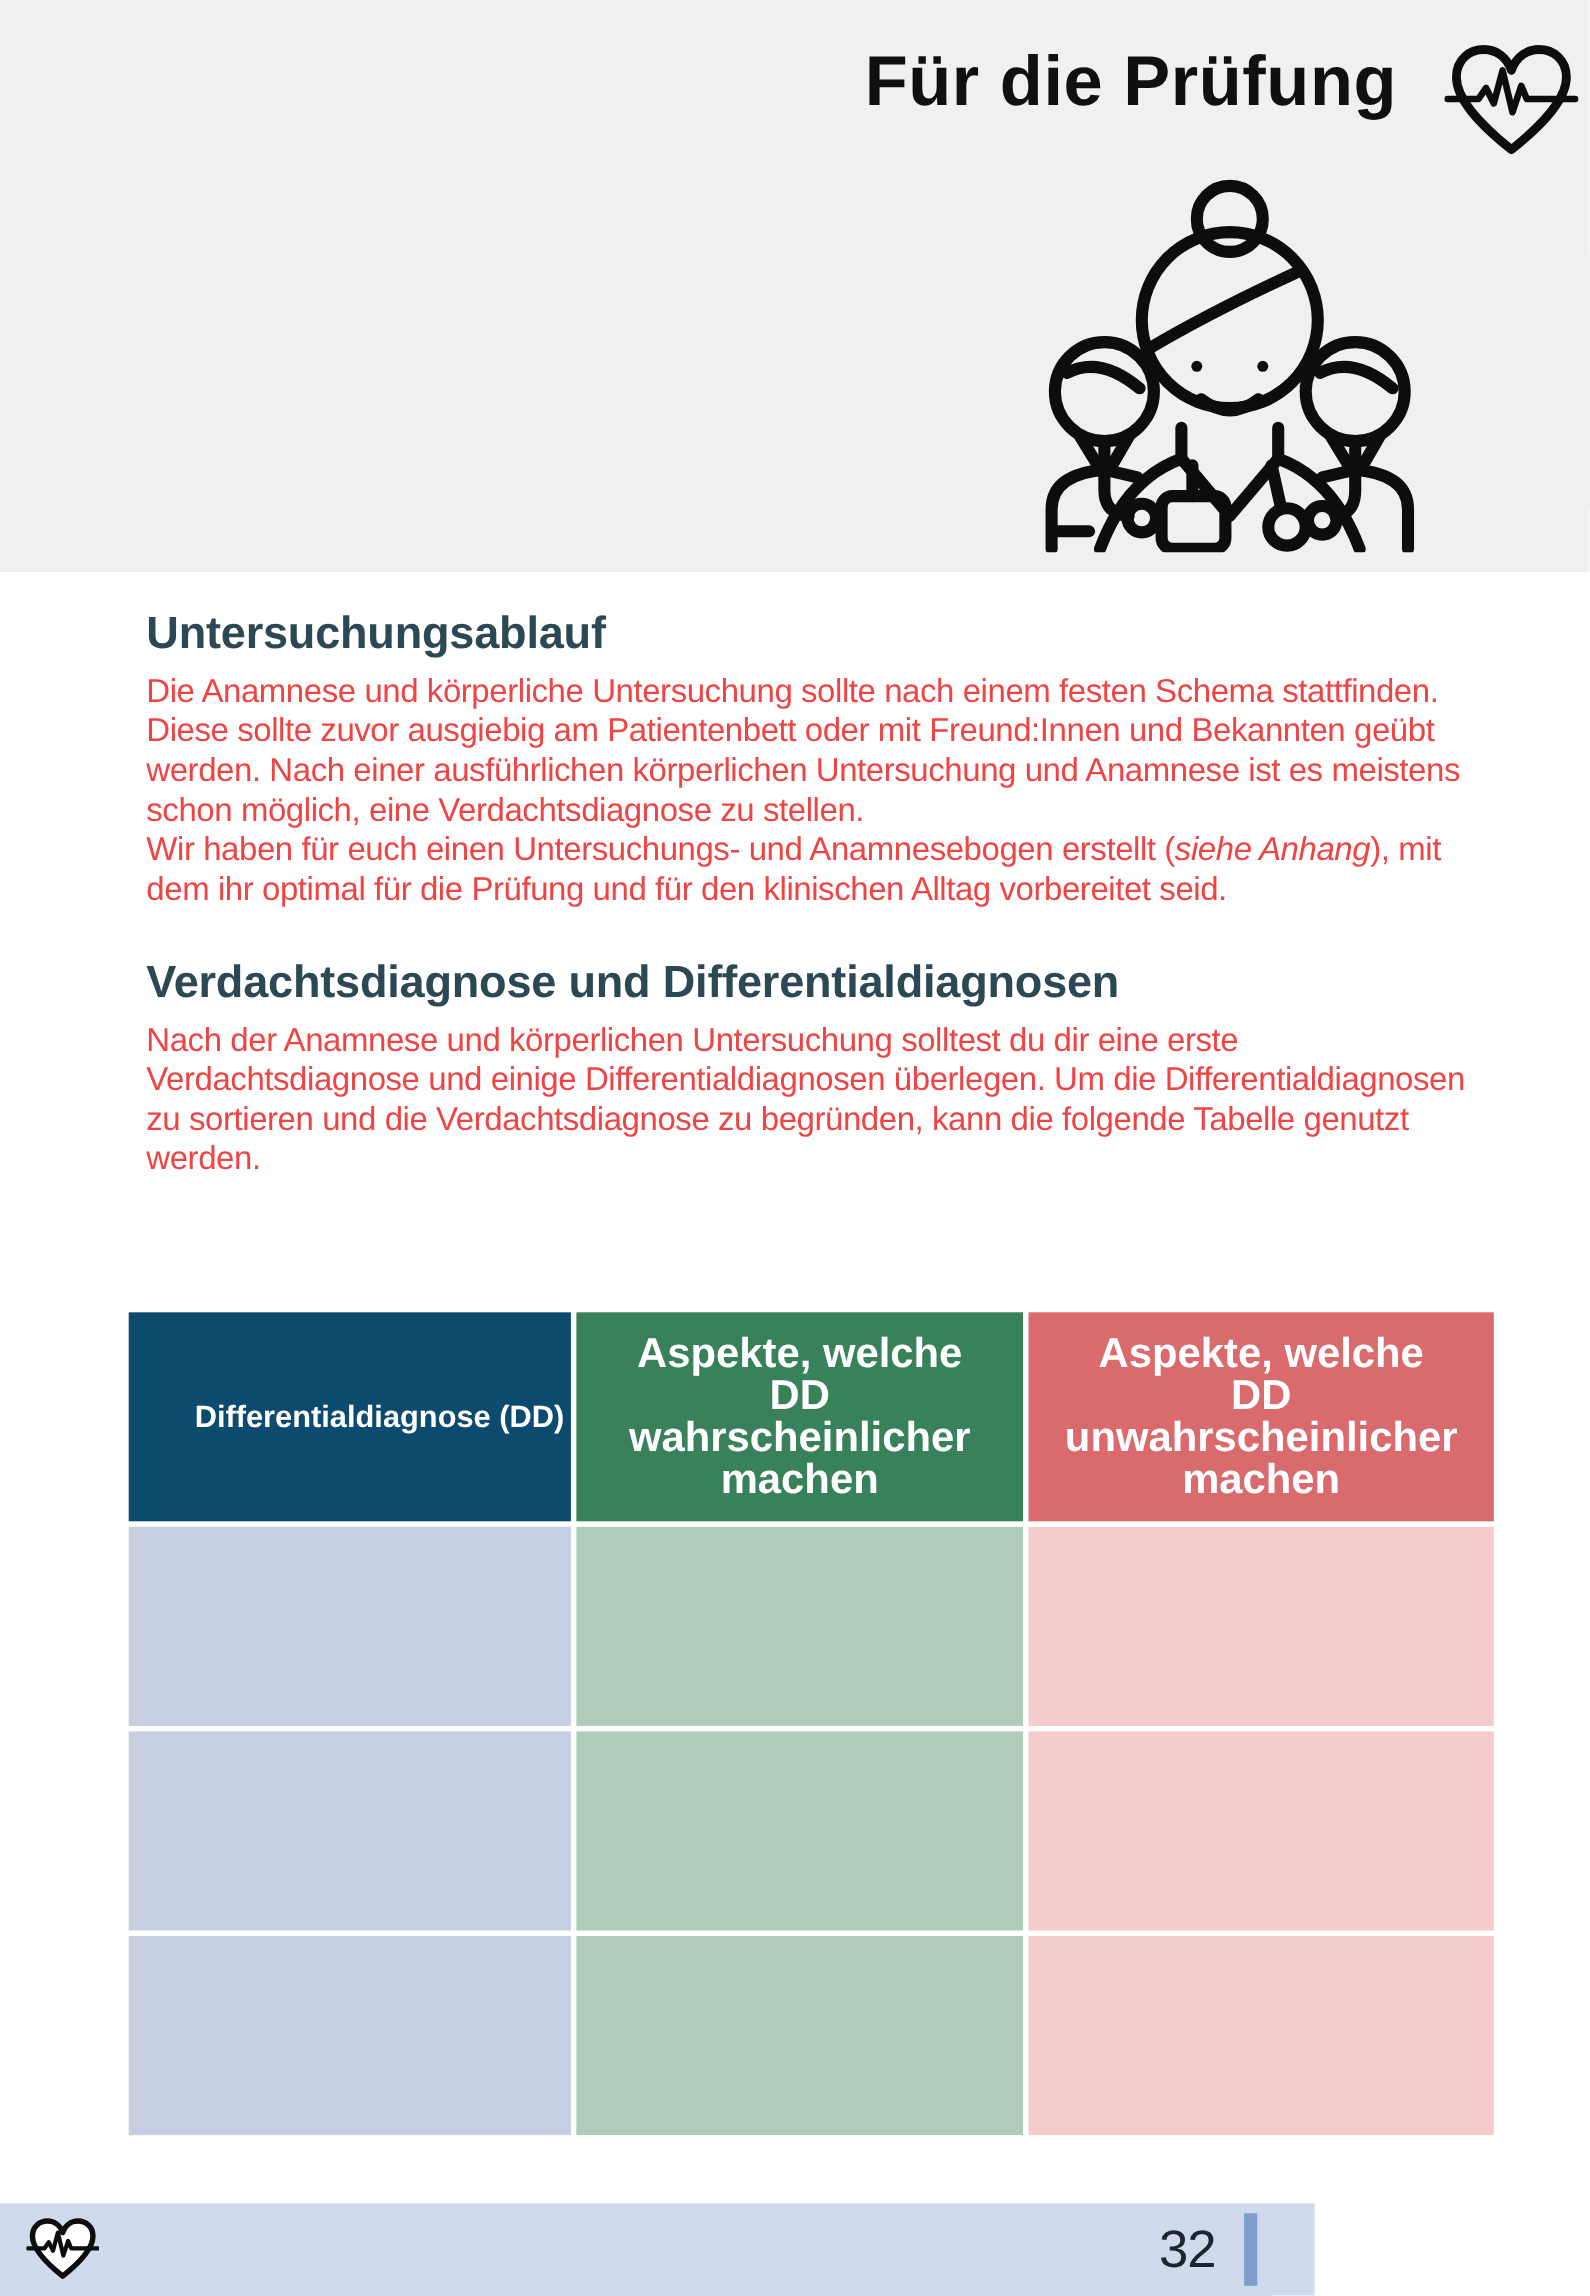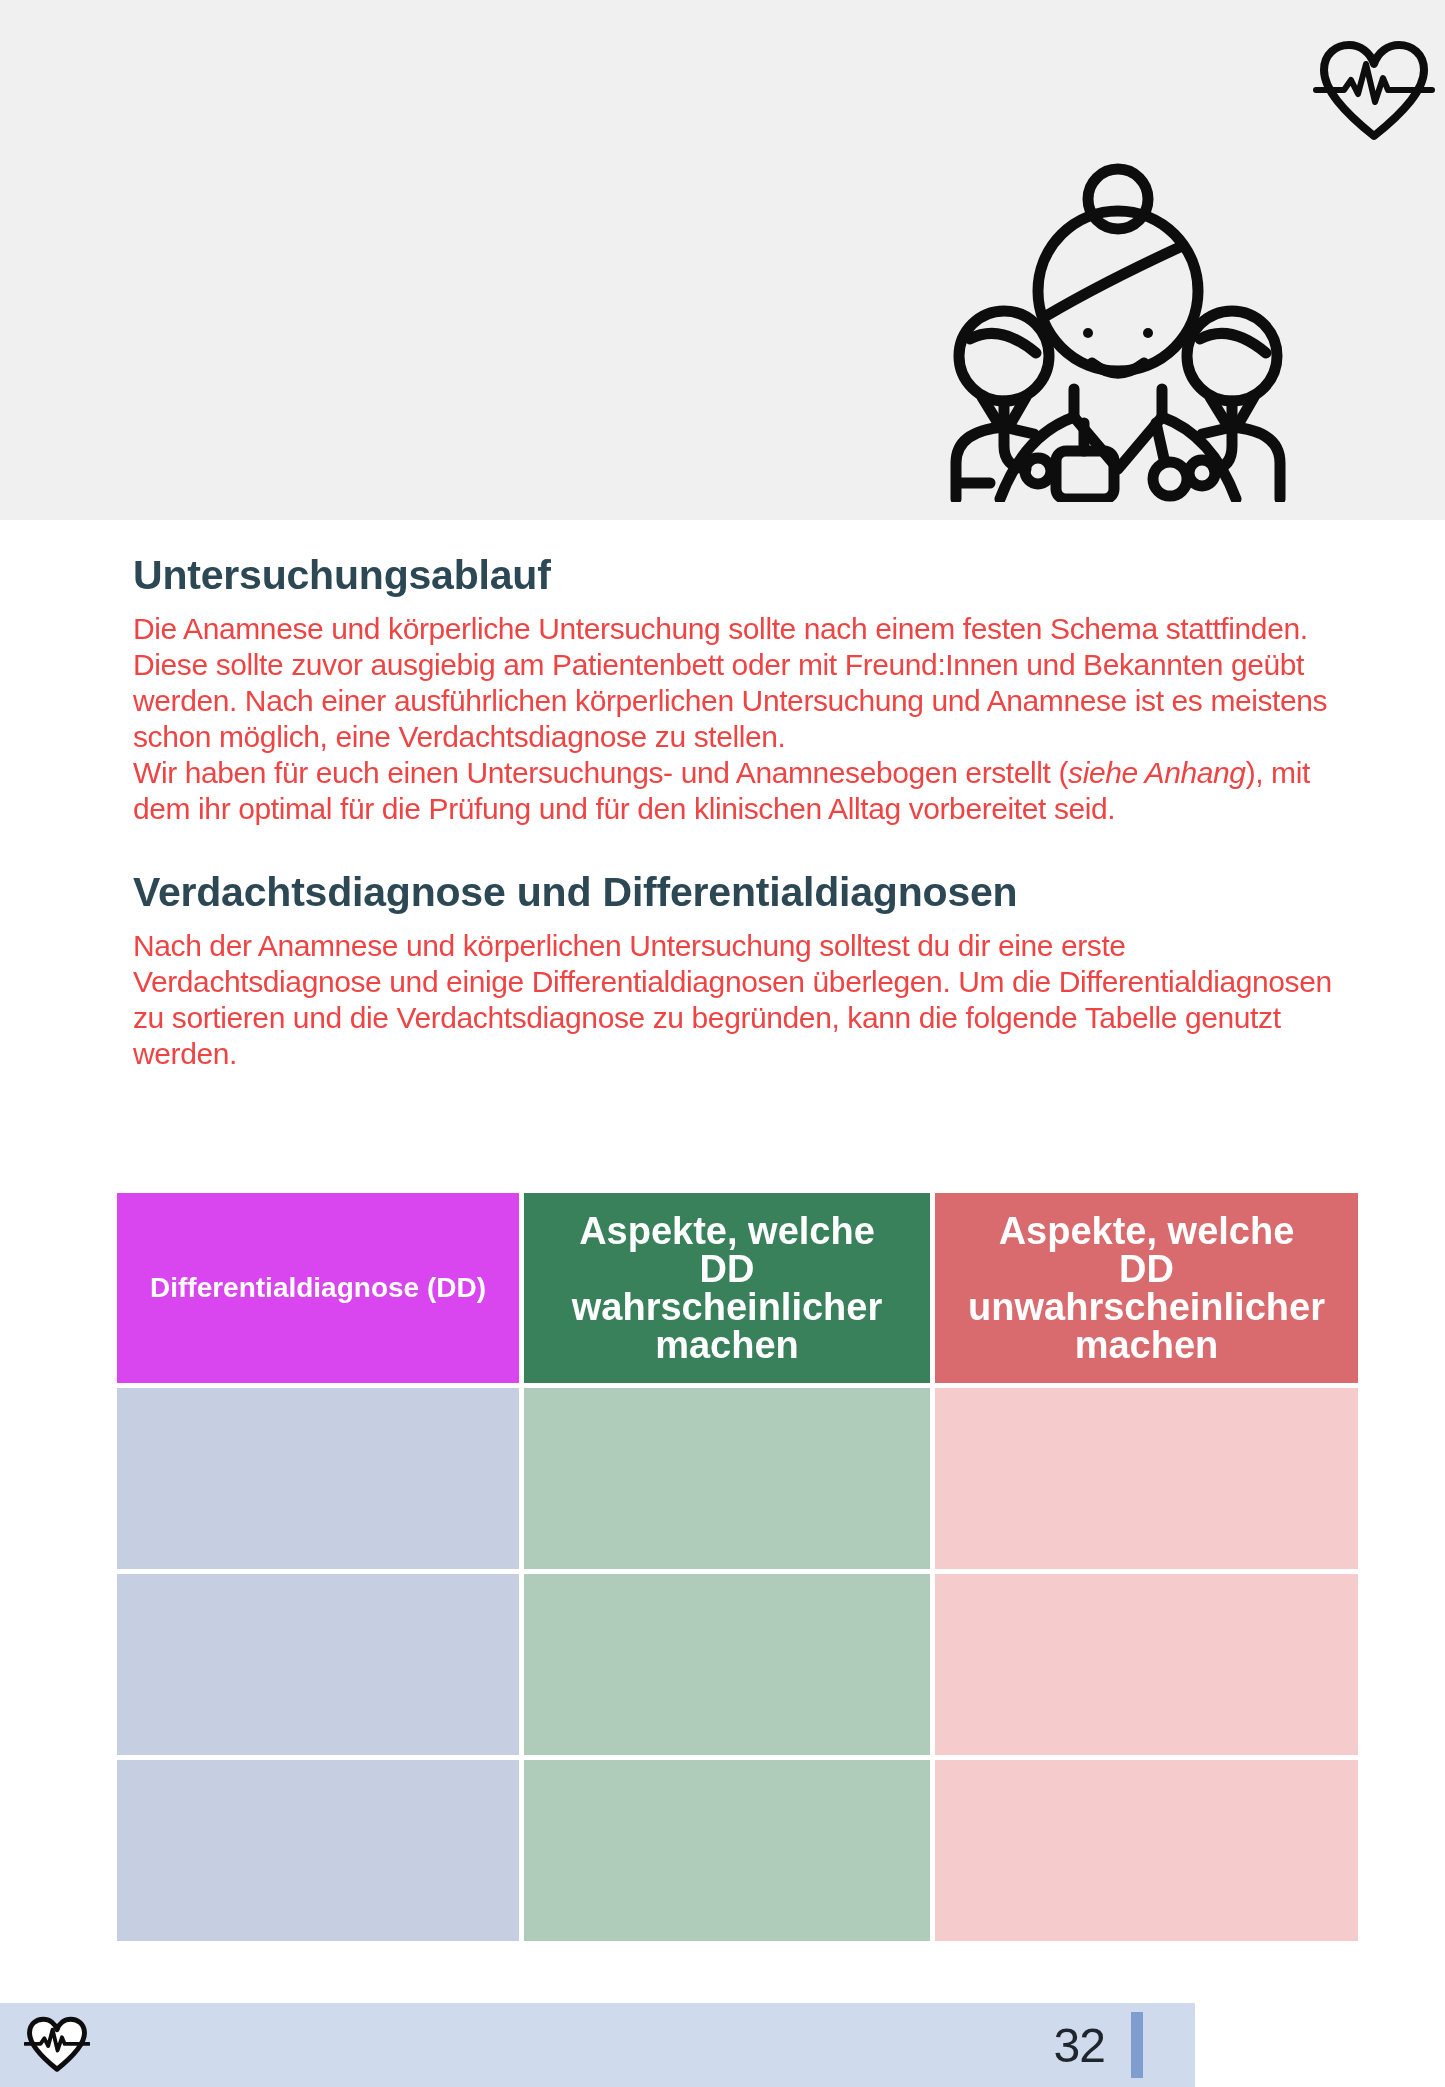--- a/index.html
+++ b/index.html
@@ -59,20 +59,21 @@
   .accent-bar { position: absolute; right: 52px; top: 9px; width: 12px; height: 66px; background: #7f9ecf; }
 
   svg { display: block; }
 </style>
 </head>
 <body>
 
 <div class="page">
 
   <div class="header-band">
+    <div class="page-title">Für die Prüfung</div>
 
     <div class="heart-icon-top">
       <svg viewBox="0 0 120 104" width="122" height="104">
         <path d="M60,96 C30,72 10,50 10,30 C10,14 22,5 35,5 C46,5 56,12 60,24 C64,12 74,5 85,5 C98,5 110,14 110,30 C110,50 90,72 60,96 Z" fill="none" stroke="#0d0d0d" stroke-width="8" stroke-linejoin="round"></path>
         <path d="M2,50 L30,50 L37,40 L44,54 L52,24 L61,62 L69,38 L74,50 L118,50" fill="none" stroke="#0d0d0d" stroke-width="6" stroke-linecap="round" stroke-linejoin="round"></path>
       </svg>
     </div>
 
     <div class="illustration">
       <svg viewBox="0 0 352 350" width="352" height="352" fill="none" stroke="#0d0d0d" stroke-width="11" stroke-linecap="round" stroke-linejoin="round">
@@ -118,21 +119,21 @@
     <h1 class="section-heading">Untersuchungsablauf</h1>
     <p class="body-text">Die Anamnese und körperliche Untersuchung sollte nach einem festen Schema stattfinden. Diese sollte zuvor ausgiebig am Patientenbett oder mit Freund:Innen und Bekannten geübt werden. Nach einer ausführlichen körperlichen Untersuchung und Anamnese ist es meistens schon möglich, eine Verdachtsdiagnose zu stellen.</p>
     <p class="body-text"><span>Wir haben für euch einen Untersuchungs- und Anamnesebogen erstellt (</span><em>siehe Anhang</em><span>), mit dem ihr optimal für die Prüfung und für den klinischen Alltag vorbereitet seid.</span></p>
 
     <h1 class="section-heading second">Verdachtsdiagnose und Differentialdiagnosen</h1>
     <p class="body-text">Nach der Anamnese und körperlichen Untersuchung solltest du dir eine erste Verdachtsdiagnose und einige Differentialdiagnosen überlegen. Um die Differentialdiagnosen zu sortieren und die Verdachtsdiagnose zu begründen, kann die folgende Tabelle genutzt werden.</p>
   </div>
 
   <div class="dd-table">
 
-    <div class="th first" style="background-color: #d946ef;">
+    <div class="th first" style="background-color: #0c4a6e; justify-content: flex-end;">
         <span class="nowrap">Differentialdiagnose (DD)</span>
       </div>
     <div class="th" style="background-color: rgb(56, 129, 91);">
         <span>Aspekte, welche DD wahrscheinlicher machen</span>
       </div>
     <div class="th" style="background-color: rgb(217, 106, 109); justify-content: center;">
         <span>Aspekte, welche DD unwahrscheinlicher machen</span>
       </div>
 
     <div class="td" style="background-color: rgb(197, 207, 225);"></div>

